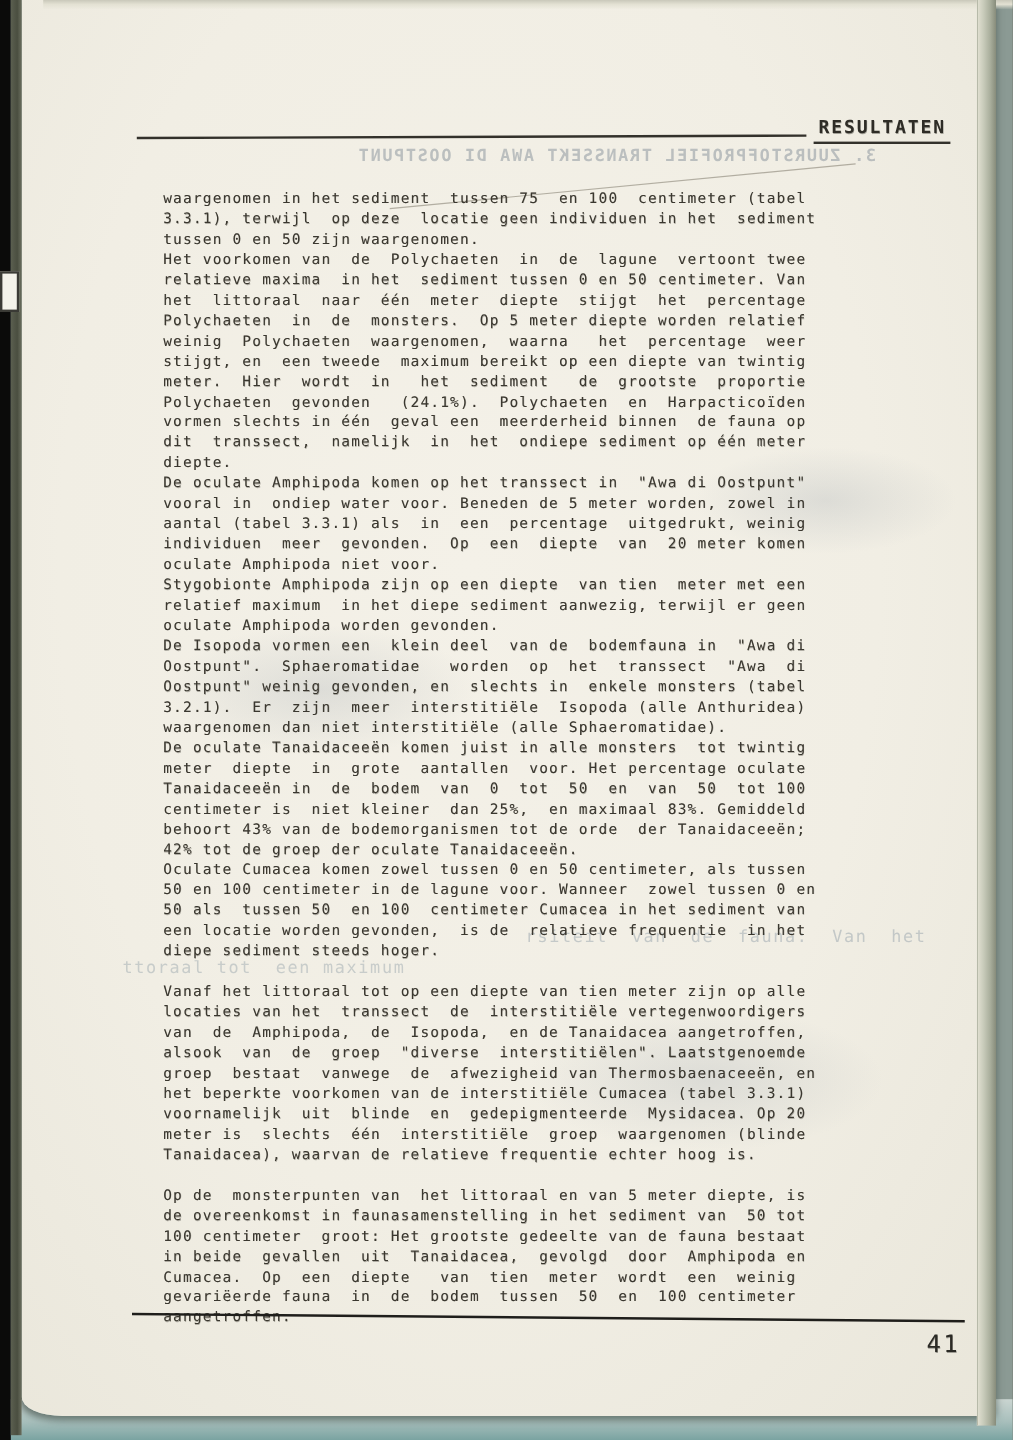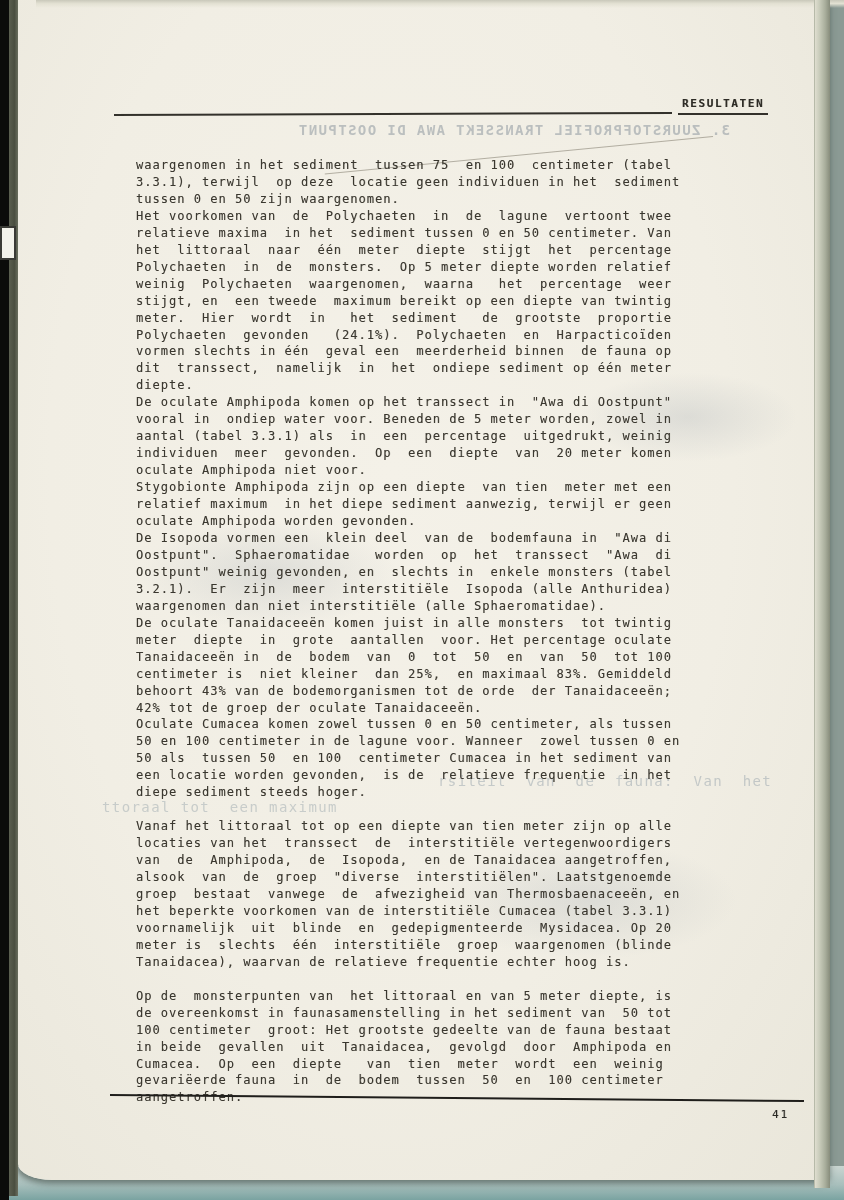--- a/index.html
+++ b/index.html
@@ -44,21 +44,21 @@
     position:absolute;left:18px;top:0;width:810px;height:8px;z-index:5;
     background:linear-gradient(180deg,#c9c8ba 0%,#e3e1d3 45%,rgba(240,237,227,0) 100%);
   }
   
   .rule-long{
     position:absolute;left:96px;top:114px;width:558px;height:2px;
     background:#33312b;transform:rotate(-0.2deg);transform-origin:left center;z-index:4;
   }
   .header-title{
     position:absolute;left:660px;top:97px;z-index:4;
-    font-size:11px;font-weight:bold;letter-spacing:1.6px;color:#2e2c26;
+    font-size:15px;font-weight:bold;letter-spacing:1.6px;color:#2e2c26;
     padding:0 4px 3px 4px;border-bottom:2px solid #33312b;
     text-shadow:0.4px 0.4px 0 rgba(46,44,38,0.4);
   }
   .crease{
     position:absolute;left:305px;top:136px;width:390px;height:1px;
     background:rgba(125,120,106,0.55);transform:rotate(-5.5deg);transform-origin:right center;z-index:3;
   }
   
   .body-text{
     position:absolute;left:102px;top:141px;margin:16px;z-index:4;
@@ -66,21 +66,21 @@
     white-space:pre;color:#3a372f;
     text-shadow:0.35px 0.35px 0 rgba(58,55,47,0.35);
   }
   
   .footer-rule{
     position:absolute;left:92px;top:1094px;width:694px;height:2px;
     background:#1f1e1b;transform:rotate(0.5deg);transform-origin:left center;z-index:4;
   }
   .page-number{
     position:absolute;left:754px;top:1108px;z-index:4;
-    font-size:11px;letter-spacing:2px;color:#2b2a25;
+    font-size:20px;letter-spacing:2px;color:#2b2a25;
     text-shadow:0.4px 0.4px 0 rgba(43,42,37,0.4);
   }
   
   .ghost{
     position:absolute;z-index:3;font-size:14px;letter-spacing:1.4px;white-space:pre;
     color:rgba(148,156,162,0.55);filter:blur(0.5px);
   }
   .ghost-mirrored{
     top:122px;left:232px;width:480px;font-weight:bold;
     transform:scaleX(-1);color:rgba(150,158,165,0.6);

